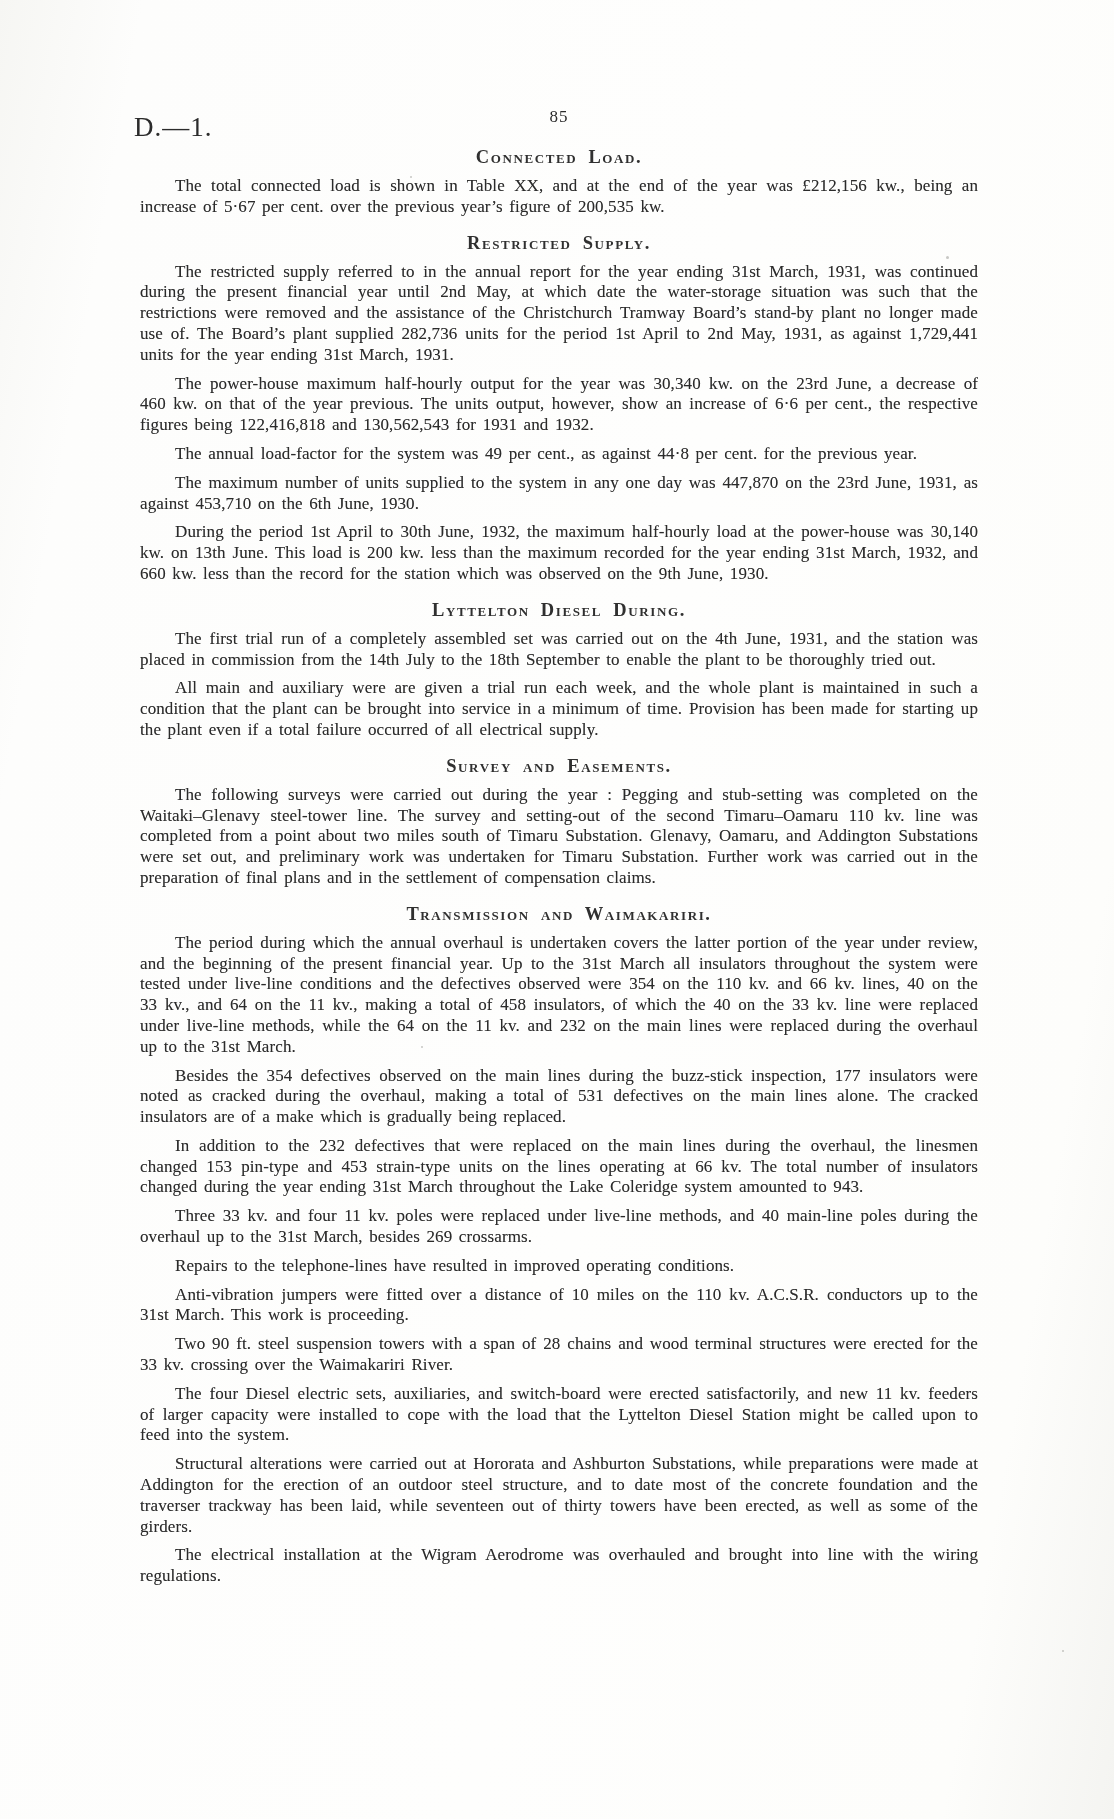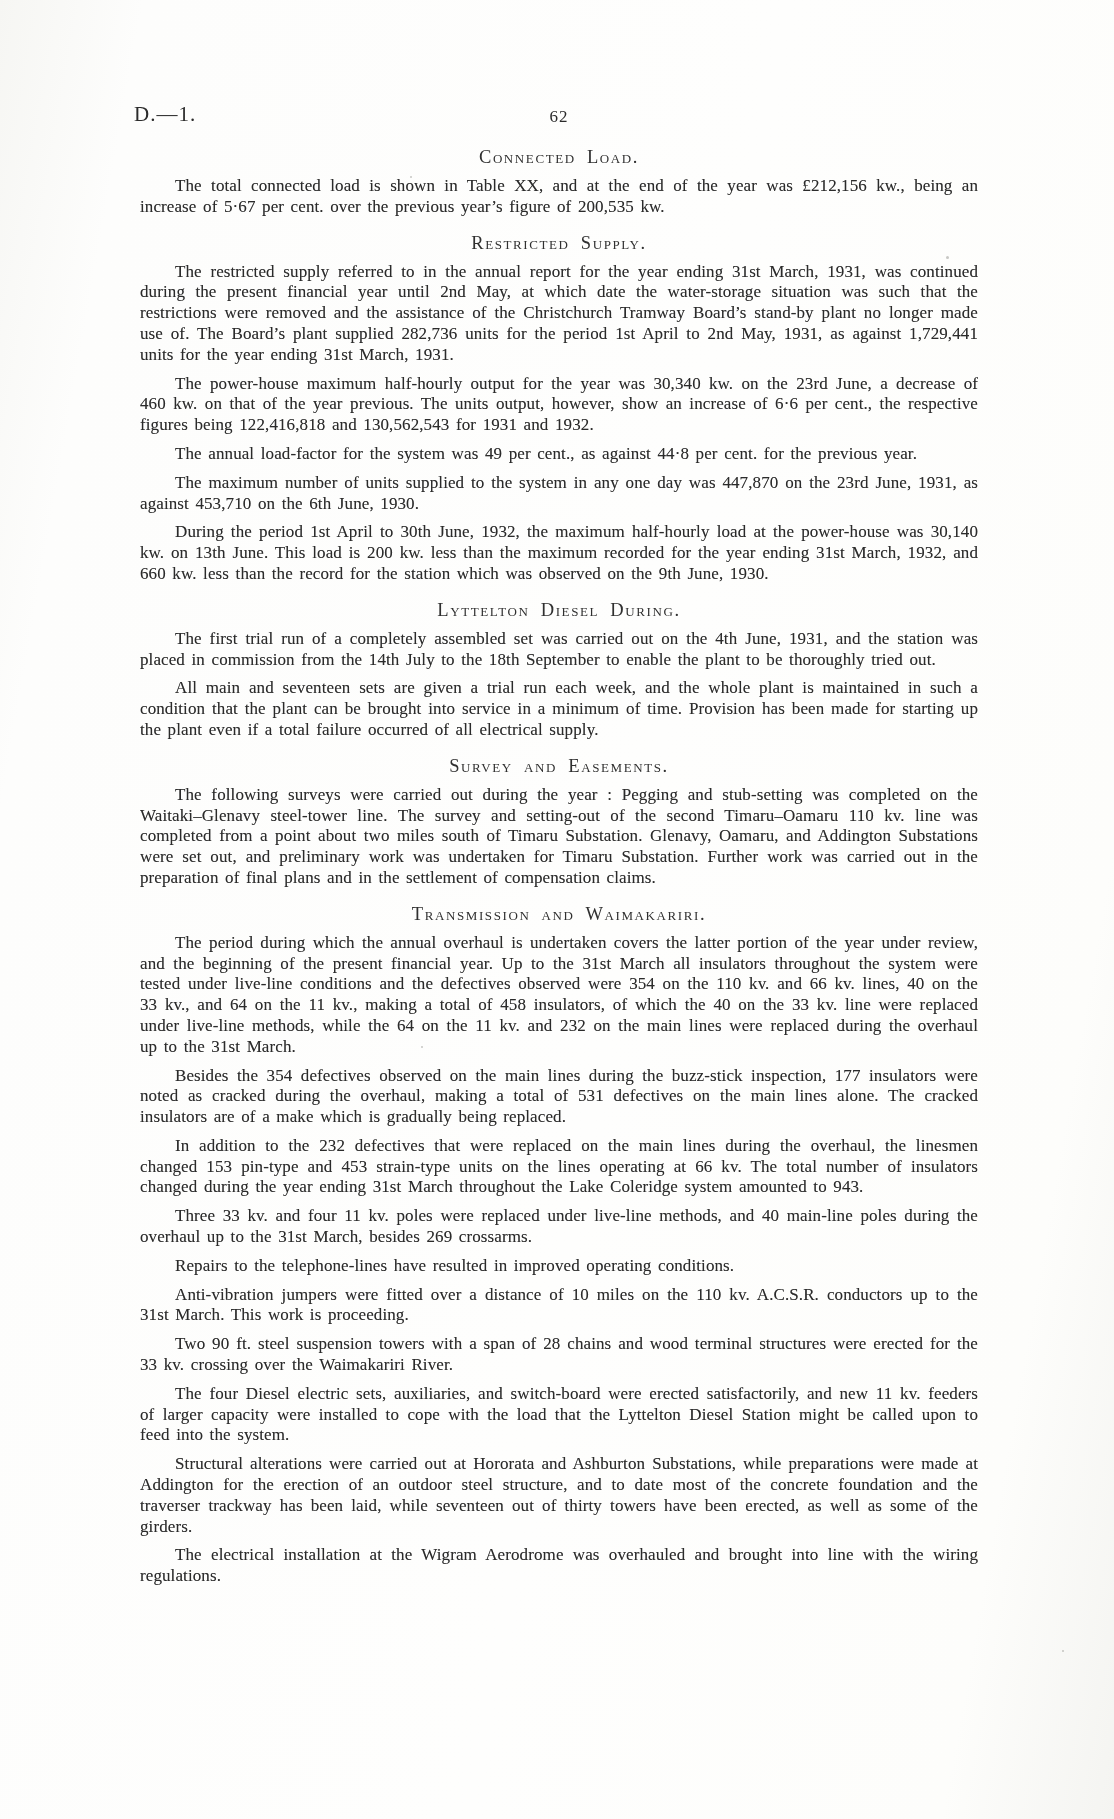--- a/index.html
+++ b/index.html
@@ -15,32 +15,32 @@
     color: #2b2b2b;
     overflow: hidden;
   }
   .content {
     position: absolute;
     left: 132px; top: 96px;
     width: 854px;
   }
   .doc-header { position: relative; height: 42px; }
   .doc-ref {
-    position: absolute; left: 2px; top: 6px;
-    font-size: 21px; letter-spacing: 1px;
+    position: absolute; left: 2px; top: 16px;
+    font-size: 27px; letter-spacing: 1px;
   }
   .page-num {
     position: absolute; left: 0; right: 0; top: 11px;
     text-align: center; font-size: 17px; letter-spacing: 1px;
   }
   .section-heading {
     margin: 15px 0 7px 0;
     text-align: center;
     font-variant: small-caps;
-    font-weight: normal;
+    font-weight: bold;
     font-size: 18.5px;
     letter-spacing: 1.6px;
     word-spacing: 5px;
     color: #303030;
   }
   section:first-of-type .section-heading { margin-top: 9px; }
   .body-para {
     margin: 8px;
     text-indent: 35px;
     text-align: justify;
@@ -70,21 +70,21 @@
   <div class="speck s1"></div>
   <div class="speck s2"></div>
   <div class="speck s3"></div>
   <div class="speck s4"></div>
   <div class="speck s5"></div>
 
   <div class="content">
 
     <div class="doc-header">
       <span class="doc-ref">D.—1.</span>
-      <span class="page-num">62</span>
+      <span class="page-num">85</span>
     </div>
 
     <section>
       <h2 class="section-heading">Connected Load.</h2>
       <p class="body-para">The total connected load is shown in Table XX, and at the end of the year was £212,156 kw., being an increase of 5·67 per cent. over the previous year’s figure of 200,535 kw.</p>
     </section>
 
     <section>
       <h2 class="section-heading">Restricted Supply.</h2>
       <p class="body-para">The restricted supply referred to in the annual report for the year ending 31st March, 1931, was continued during the present financial year until 2nd May, at which date the water-storage situation was such that the restrictions were removed and the assistance of the Christchurch Tramway Board’s stand-by plant no longer made use of.  The Board’s plant supplied 282,736 units for the period 1st April to 2nd May, 1931, as against 1,729,441 units for the year ending 31st March, 1931.</p>
@@ -93,21 +93,21 @@
     <section>
       <p class="body-para">The power-house maximum half-hourly output for the year was 30,340 kw. on the 23rd June, a decrease of 460 kw. on that of the year previous.  The units output, however, show an increase of 6·6 per cent., the respective figures being 122,416,818 and 130,562,543 for 1931 and 1932.</p>
       <p class="body-para">The annual load-factor for the system was 49 per cent., as against 44·8 per cent. for the previous year.</p>
       <p class="body-para">The maximum number of units supplied to the system in any one day was 447,870 on the 23rd June, 1931, as against 453,710 on the 6th June, 1930.</p>
       <p class="body-para">During the period 1st April to 30th June, 1932, the maximum half-hourly load at the power-house was 30,140 kw. on 13th June.  This load is 200 kw. less than the maximum recorded for the year ending 31st March, 1932, and 660 kw. less than the record for the station which was observed on the 9th June, 1930.</p>
     </section>
 
     <section>
       <h2 class="section-heading">Lyttelton Diesel During.</h2>
       <p class="body-para">The first trial run of a completely assembled set was carried out on the 4th June, 1931, and the station was placed in commission from the 14th July to the 18th September to enable the plant to be thoroughly tried out.</p>
-      <p class="body-para">All main and seventeen sets are given a trial run each week, and the whole plant is maintained in such a condition that the plant can be brought into service in a minimum of time.  Provision has been made for starting up the plant even if a total failure occurred of all electrical supply.</p>
+      <p class="body-para">All main and auxiliary were are given a trial run each week, and the whole plant is maintained in such a condition that the plant can be brought into service in a minimum of time.  Provision has been made for starting up the plant even if a total failure occurred of all electrical supply.</p>
     </section>
 
     <section>
       <h2 class="section-heading">Survey and Easements.</h2>
       <p class="body-para">The following surveys were carried out during the year :  Pegging and stub-setting was completed on the Waitaki–Glenavy steel-tower line.  The survey and setting-out of the second Timaru–Oamaru 110 kv. line was completed from a point about two miles south of Timaru Substation.  Glenavy, Oamaru, and Addington Substations were set out, and preliminary work was undertaken for Timaru Substation.  Further work was carried out in the preparation of final plans and in the settlement of compensation claims.</p>
     </section>
 
     <section>
       <h2 class="section-heading">Transmission and Waimakariri.</h2>
       <p class="body-para">The period during which the annual overhaul is undertaken covers the latter portion of the year under review, and the beginning of the present financial year.  Up to the 31st March all insulators throughout the system were tested under live-line conditions and the defectives observed were 354 on the 110 kv. and 66 kv. lines, 40 on the 33 kv., and 64 on the 11 kv., making a total of 458 insulators, of which the 40 on the 33 kv. line were replaced under live-line methods, while the 64 on the 11 kv. and 232 on the main lines were replaced during the overhaul up to the 31st March.</p>

